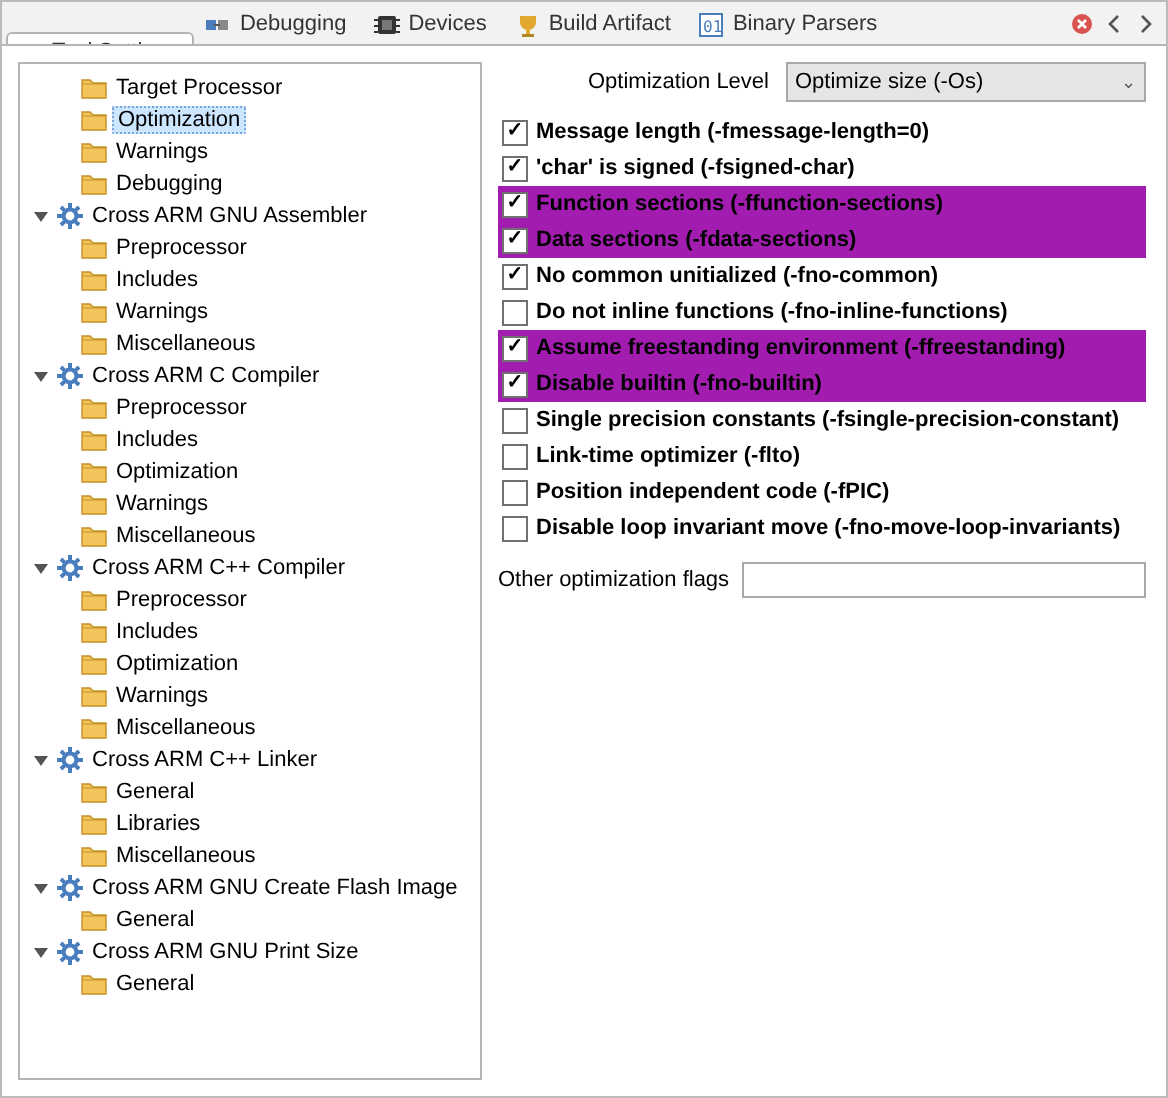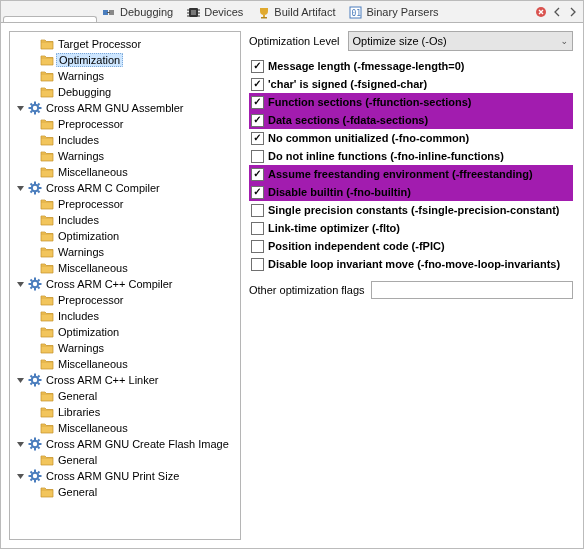--- a/index.html
+++ b/index.html
@@ -77,21 +77,21 @@
   .exp svg { display: block; }
   .gear-icon { width:14px; height:14px; display:inline-flex; align-items:center; justify-content:center; }
   .folder-icon { width:14px; height:14px; display:inline-flex; align-items:center; justify-content:center; }
   .lbl { padding: 0 2px; }
   .lbl.selected { background: #cde6ff; border: 1px dotted #7aa7d8; border-radius:1px; }
   .indent2 { padding-left: 28px; }
   .settings-panel {
     flex: 1;
     padding: 8px 10px 8px 4px;
   }
-  .opt-row { display:flex; align-items:center; gap:8px; margin-bottom:6px; }
+  .opt-row { display:flex; align-items:center; gap:8px; margin-bottom:6px;margin-left:45px; }
   .select {
     flex: 1;
     height: 20px;
     border: 1px solid #a9a9a9;
     background: #e5e5e5;
     display: flex;
     align-items: center;
     justify-content: space-between;
     padding: 0 4px;
     cursor: pointer;

